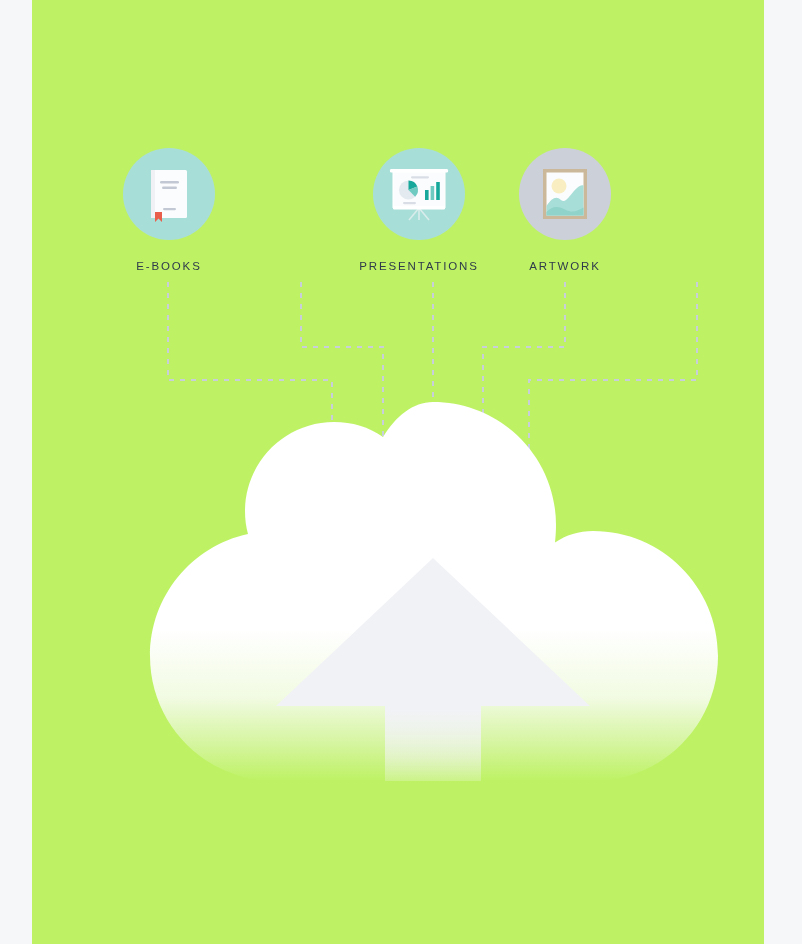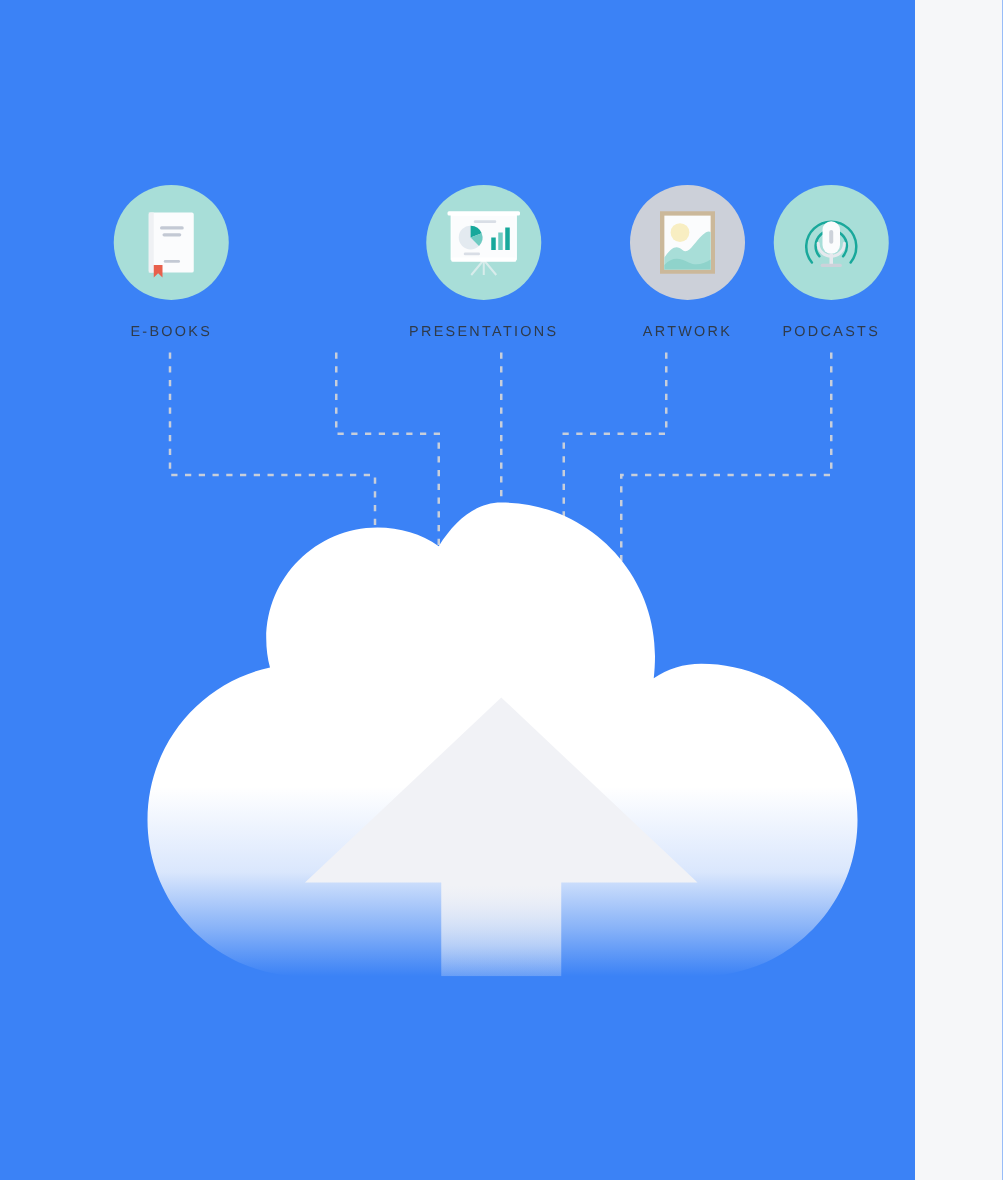--- a/index.html
+++ b/index.html
@@ -12,22 +12,23 @@
     height: 944px;
     background: #f6f7f9;
     font-family: "Liberation Sans", sans-serif;
     overflow: hidden;
     position: relative;
   }
   #stage {
     position: relative;
     width: 732px;
     height: 944px;
-    background: #3b82f6;
+    background: #bef264;
     overflow: hidden;
+    margin-left: 32px;
   }
   #scene {
     position: absolute;
     inset: 0;
     width: 802px;
     height: 944px;
   }
   .cat {
     position: absolute;
     width: 132px;
@@ -158,43 +159,27 @@
         <path d="M35.5,42 L35.5,32.5 A9.5,9.5 0 0 1 44.3,38.6 Z" fill="#17a89b"></path>
         <path d="M35.5,42 L44.3,38.6 A9.5,9.5 0 0 1 42.2,48.7 Z" fill="#6fcbc2"></path>
         <rect x="52" y="42" width="3.6" height="10" fill="#17a89b"></rect>
         <rect x="57.6" y="38" width="3.6" height="14" fill="#6fcbc2"></rect>
         <rect x="63.2" y="34" width="3.6" height="18" fill="#17a89b"></rect>
       </svg>
     </div>
     <div class="cat-label">PRESENTATIONS</div>
   </div>
 
-  <div class="cat" style="left:484px; top:148px;">
+  <div class="cat" style="left:467px; top:148px;">
     <div class="cat-circle" style="background:#ccd0d9;">
       <svg viewBox="0 0 92 92">
         <rect x="24" y="21" width="44" height="50" fill="#cbb89a"></rect>
         <rect x="27.5" y="24.5" width="37" height="43" fill="#fbfcfd"></rect>
         <circle cx="40" cy="38" r="7.5" fill="#f8eec2"></circle>
         <path d="M27.5,58 C33,50 37,47.5 42,52 C47,56.5 52,45 58,40 C61,37.2 63,36.6 64.5,37.6 L64.5,67.5 L27.5,67.5 Z" fill="#a8ded8"></path>
         <path d="M27.5,64 C34,57 40,58.5 47,62 C53,65 59,63 64.5,59.5 L64.5,67.5 L27.5,67.5 Z" fill="#8fd3cb"></path>
       </svg>
     </div>
     <div class="cat-label">ARTWORK</div>
   </div>
 
-  <div class="cat" style="left:599px; top:148px;">
-    <div class="cat-circle" style="background:#a8ded8;">
-      <svg viewBox="0 0 92 92">
-        <g fill="none" stroke="#19a89b" stroke-width="2" stroke-linecap="round">
-          <path d="M30.5,62 A20,20 0 1 1 61.5,62"></path>
-          <path d="M36.5,57 A12.5,12.5 0 1 1 55.5,57"></path>
-        </g>
-        <rect x="39" y="29" width="14" height="26" rx="7" fill="#fbfcfd"></rect>
-        <rect x="44.4" y="36" width="3.2" height="11" rx="1.6" fill="#cdd2da"></rect>
-        <path d="M35.5,46.5 A10.5,10.5 0 0 0 56.5,46.5" fill="none" stroke="#e6e9ee" stroke-width="2.4" stroke-linecap="round"></path>
-        <rect x="44.6" y="55" width="2.8" height="9" fill="#e6e9ee"></rect>
-        <rect x="37.5" y="63" width="17" height="2.6" rx="1.3" fill="#cdd2da"></rect>
-      </svg>
-    </div>
-    <div class="cat-label">PODCASTS</div>
-  </div>
 
 </div>
 
 </body></html>

